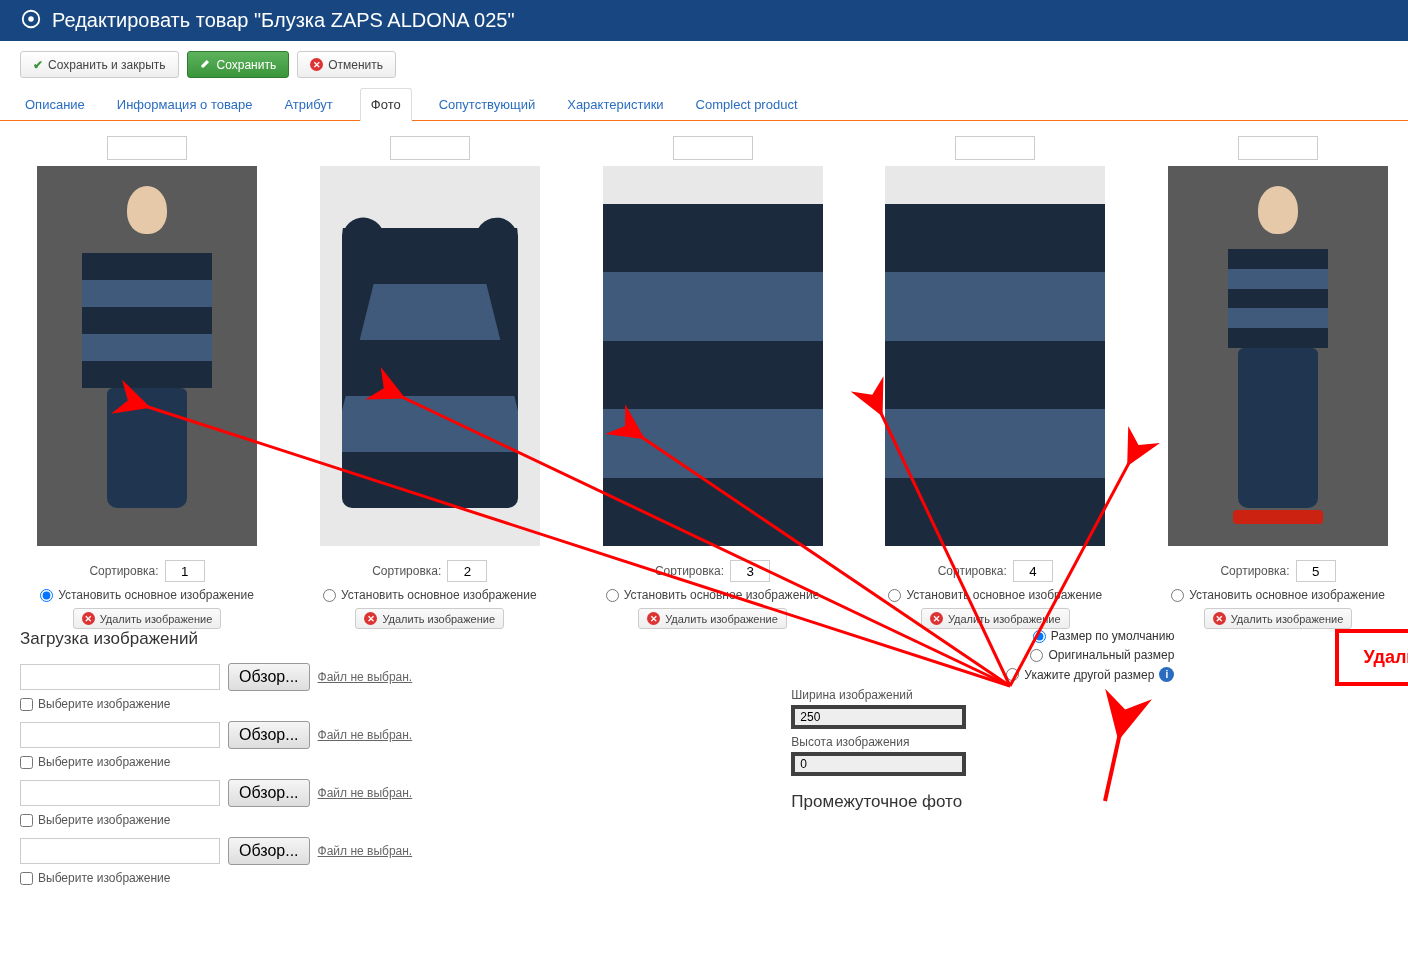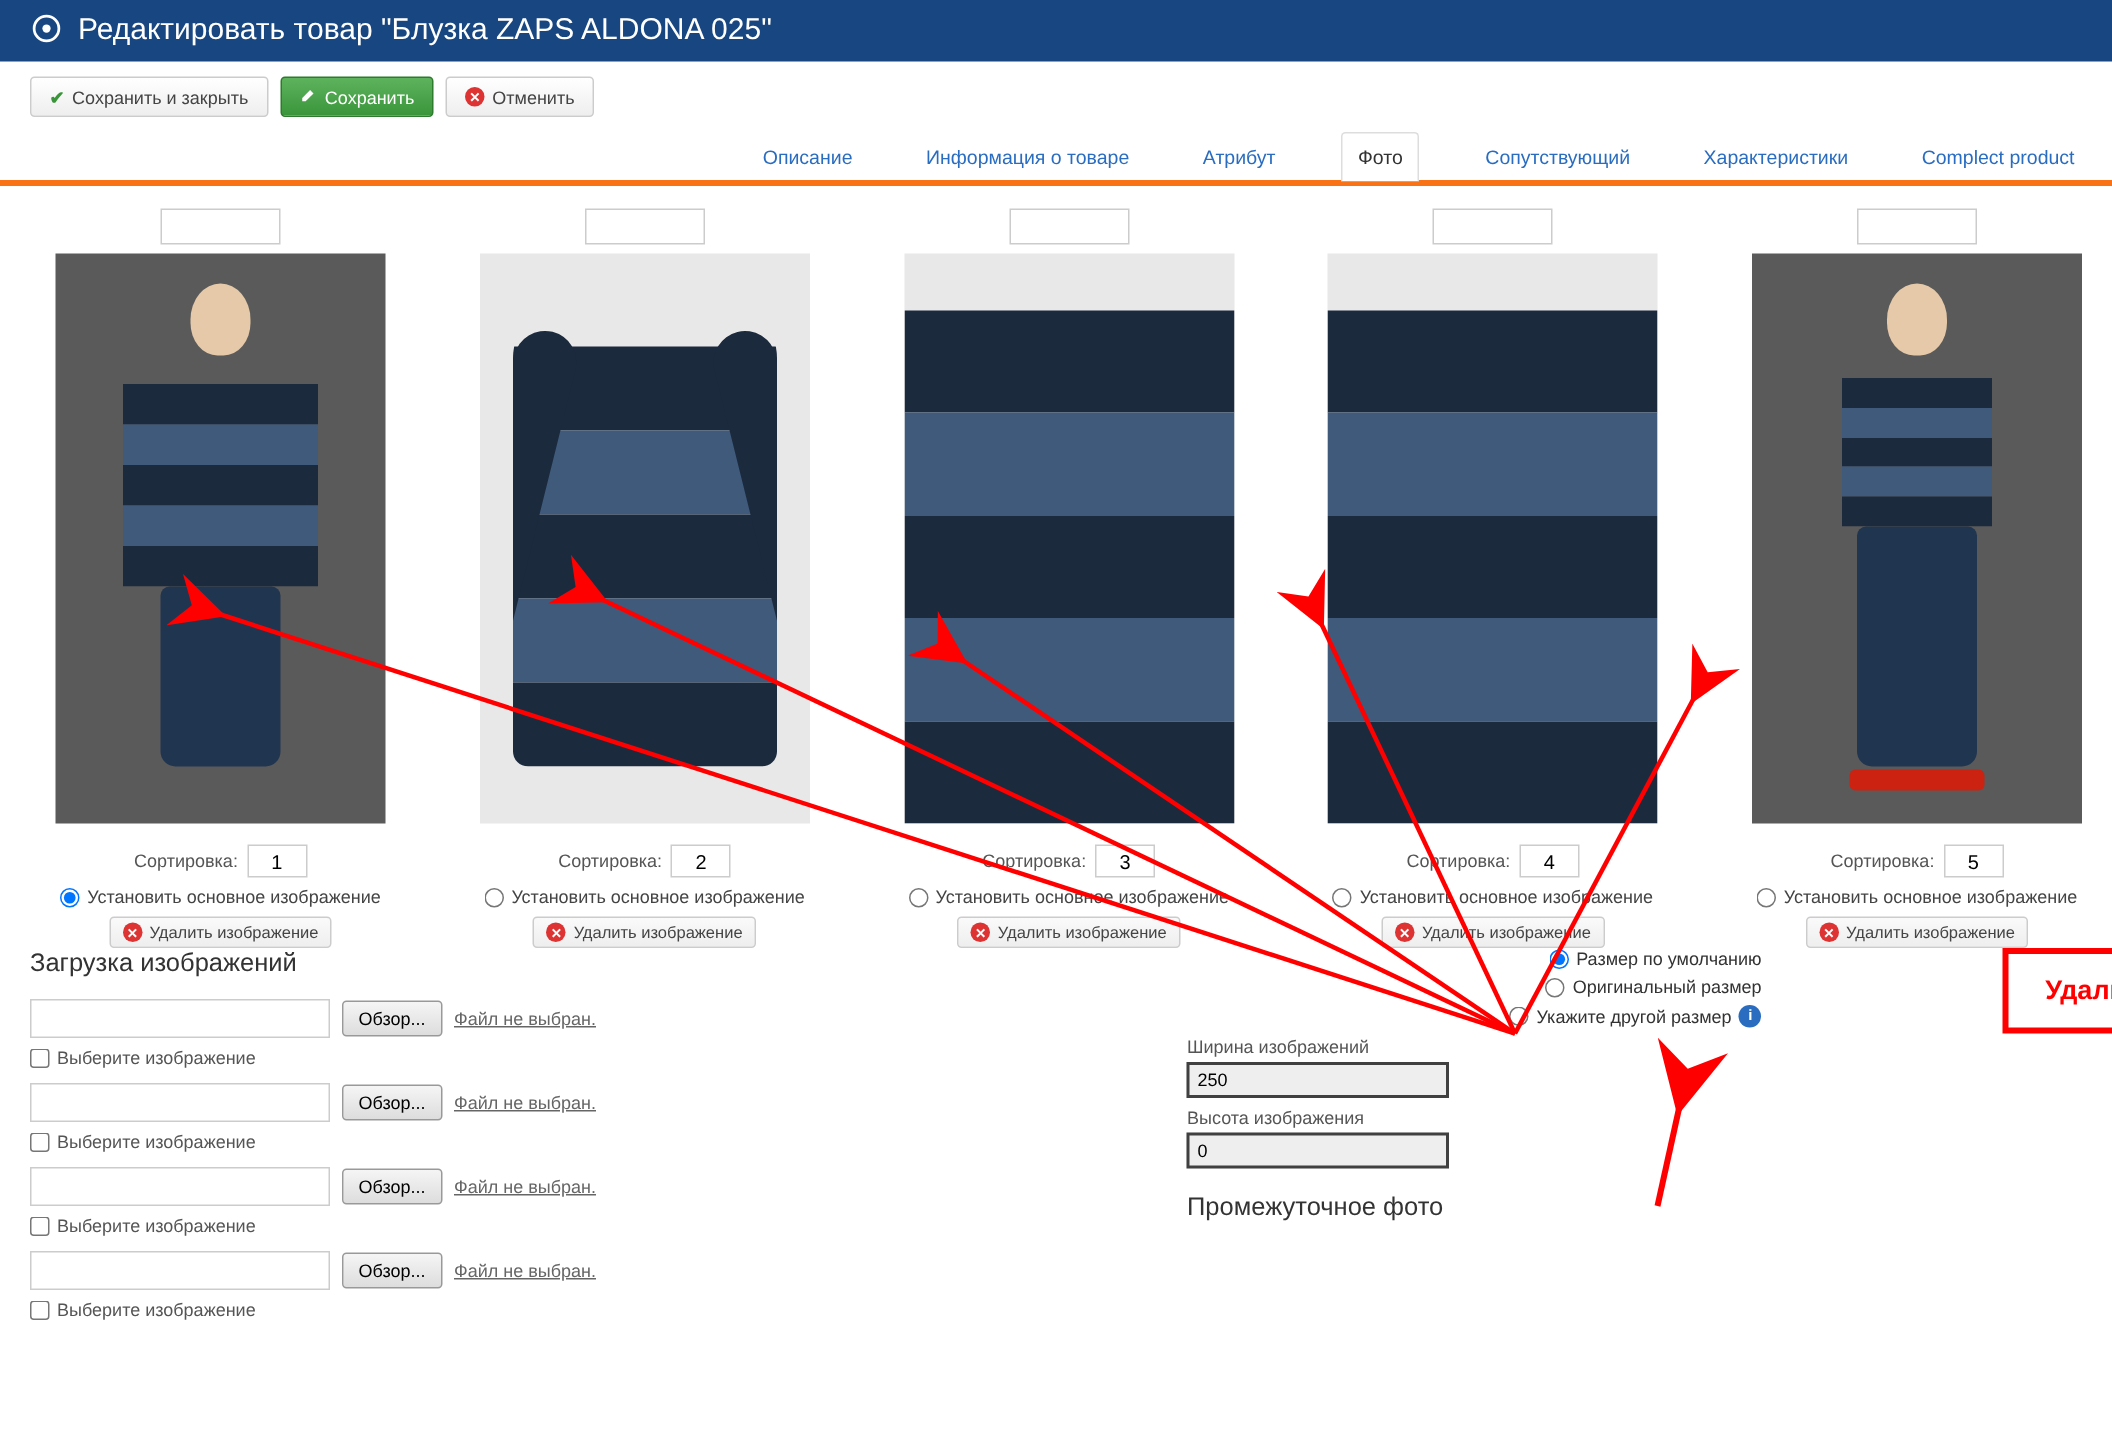--- a/index.html
+++ b/index.html
@@ -9,50 +9,50 @@
 .header-bar .title-icon svg { width: 22px; height: 22px; fill: none; stroke: #fff; stroke-width: 2; }
 .header-bar h1 { font-size: 20px; font-weight: normal; }
 
 .toolbar { padding: 10px 20px; display: flex; gap: 8px; }
 .btn { padding: 5px 12px; border: 1px solid #ccc; border-radius: 3px; background: linear-gradient(#fff,#eee); font-size: 12px; cursor: pointer; display: inline-flex; align-items: center; gap: 5px; color: #444; }
 .btn.save { background: linear-gradient(#5db35d,#3a953a); color: #fff; border-color: #2e7a2e; }
 .btn .icon-check { color: #3a953a; font-weight: bold; }
 .btn.save .icon-edit svg { width: 12px; height: 12px; fill: #fff; }
 .btn .icon-cancel { display: inline-flex; width: 13px; height: 13px; border-radius: 50%; background: #d33; color: #fff; align-items: center; justify-content: center; font-size: 9px; font-weight: bold; }
 
-.tabs { border-bottom: 4px solid #f97316; padding: 0 20px; display: flex; gap: 39px; justify-content: flex-end; }
+.tabs { border-bottom: 1px solid #f97316; padding: 0 20px; display: flex; gap: 22px; }
 .tab { padding: 8px 4px; color: #2a6dc0; font-size: 13px; cursor: pointer; border: 1px solid transparent; border-bottom: none; }
 .tab.active { color: #333; border: 1px solid #ddd; border-bottom: 1px solid #fff; margin-bottom: -1px; border-radius: 3px 3px 0 0; padding-left: 10px; padding-right: 10px; }
 
 .content { padding: 15px 20px; position: relative; }
 .photos-row { display: flex; gap: 20px; justify-content: space-between; padding-left: 17px; }
 .photo-col { display: flex; flex-direction: column; align-items: center; width: 220px; }
 .top-input { width: 80px; height: 24px; border: 1px solid #ccc; margin-bottom: 6px; }
 .photo-box { width: 220px; height: 380px; background: #5a5a5a; position: relative; overflow: hidden; }
 
 .sort-row { margin-top: 14px; display: flex; align-items: center; gap: 6px; font-size: 12px; color: #555; }
 .sort-row input { width: 40px; height: 22px; border: 1px solid #ccc; text-align: center; }
 .main-img-row { margin-top: 6px; display: flex; align-items: center; gap: 5px; font-size: 12px; color: #444; }
 .delete-btn { margin-top: 6px; display: inline-flex; align-items: center; gap: 5px; padding: 3px 8px; border: 1px solid #ccc; border-radius: 3px; background: linear-gradient(#fafafa,#eee); font-size: 11px; cursor: pointer; color: #444; }
 .delete-btn .x-icon { display: inline-flex; width: 13px; height: 13px; border-radius: 50%; background: #d33; color: #fff; align-items: center; justify-content: center; font-size: 9px; font-weight: bold; }
 
 .lower { display: flex; gap: 60px; position: relative; }
 .lower h3 { font-size: 17px; font-weight: normal; color: #333; margin-bottom: 14px; }
 .upload-col { flex: 0 0 52%; }
 .upload-row { margin-bottom: 6px; display: flex; align-items: center; gap: 8px; }
 .path-input { width: 200px; height: 26px; border: 1px solid #ccc; }
-.browse-btn { padding: 4px 10px; border: 1px solid #999; border-radius: 3px; background: linear-gradient(#f5f5f5,#ddd); font-size: 12px; cursor: pointer; }
+.browse-btn { padding: 4px 10px; border: 1px solid #999; border-radius: 3px; background: linear-gradient(#f5f5f5,#ddd); font-size: 16px; cursor: pointer; }
 .file-label { color: #666; font-size: 12px; text-decoration: underline; }
 .chk-row { display: flex; align-items: center; gap: 5px; font-size: 12px; color: #555; margin-bottom: 10px; }
 
 .preview-col { flex: 0 0 28%; }
 .radio-row { display: flex; align-items: center; gap: 5px; font-size: 12px; margin-bottom: 5px; justify-content: flex-end; }
 .info-icon { display: inline-flex; width: 15px; height: 15px; border-radius: 50%; background: #2a6dc0; color: #fff; align-items: center; justify-content: center; font-size: 10px; font-weight: bold; }
 .size-label { font-size: 12px; color: #555; margin-top: 6px; margin-bottom: 3px; }
-.size-input { width: 175px; height: 24px; border: 2px solid #404040; background: #eee; padding: 0 5px; font-size: 12px; }
+.size-input { width: 175px; height: 24px; border: 4px solid #404040; background: #eee; padding: 0 5px; font-size: 12px; }
 
 .delete-all-box { position: absolute; right: -230px; top: 0px; border: 4px solid #f00; padding: 14px 24px; font-size: 18px; color: #f00; font-weight: bold; background: #fff; }
 
 .arrows-svg { position: absolute; left: 0; top: 0; pointer-events: none; }
 
 .sweater { position: absolute; inset: 0; }
 .sweater .stripe { position: absolute; left: 0; right: 0; height: 18%; }
 .sweater .s0 { top: 10%; background: #1c2a3e; }
 .sweater .s1 { top: 28%; background: #3f5a7a; }
 .sweater .s2 { top: 46%; background: #1c2a3e; }

